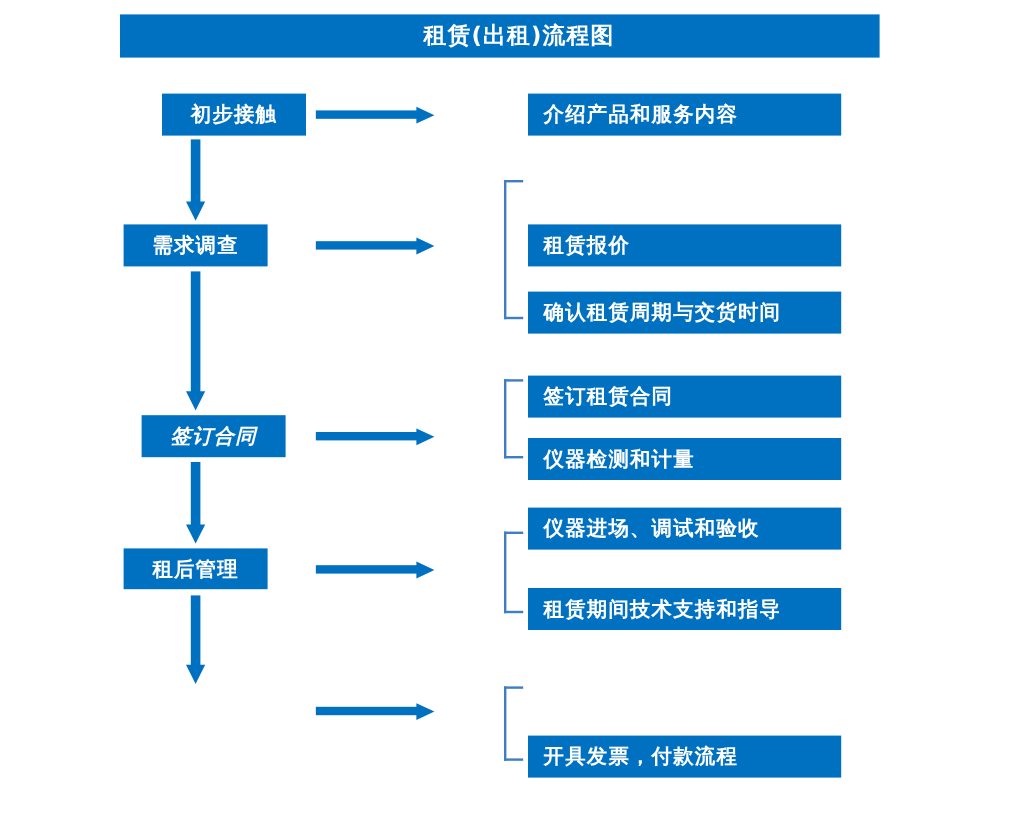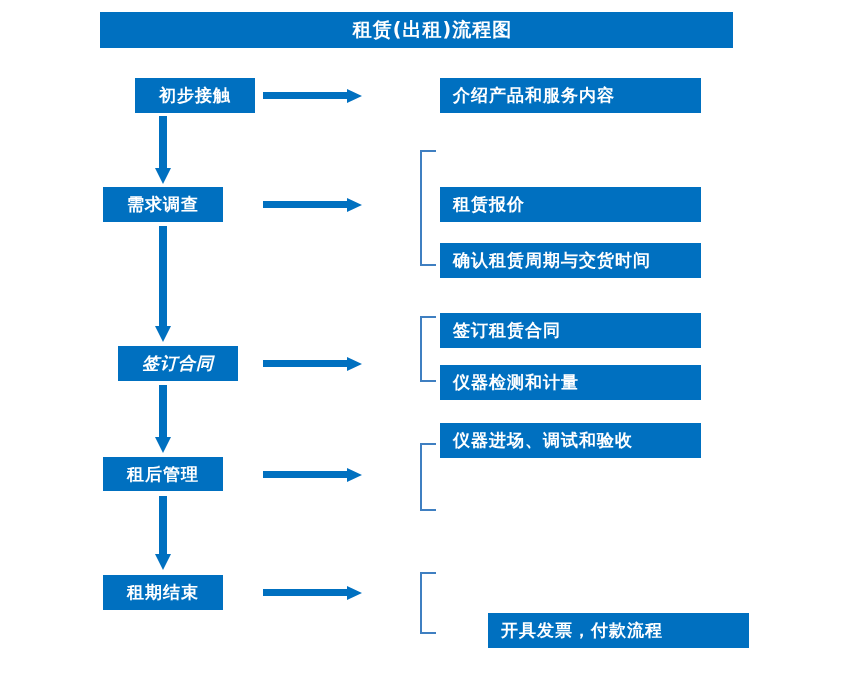--- a/index.html
+++ b/index.html
@@ -85,21 +85,20 @@
   <div class="title-bar">租赁(出租)流程图</div>
 
   <div class="stage-box" style="left:103px; top:78px; width:120px; height:35px;margin-left:32px;">初步接触</div>
 
   <div class="stage-box" style="left:103px; top:187px; width:120px; height:35px;">需求调查</div>
 
   <div class="stage-box" style="left:118px; top:346px; width:120px; height:35px;font-style:italic;">签订合同</div>
 
   <div class="stage-box" style="left:103px; top:457px; width:120px; height:34px;">租后管理</div>
 
-  <div class="stage-box" style="left:103px; top:575px; width:120px; height:35px;">租期结束</div>
 
   <div class="arrow-v" style="left:154px; top:116px; height:70px;">
     <svg width="18" height="70" viewBox="0 0 18 70">
       <rect x="5" y="0" width="8" height="54" fill="#0070c0"></rect>
       <polygon points="1,52 17,52 9,68" fill="#0070c0"></polygon>
     </svg>
   </div>
 
   <div class="arrow-v" style="left:154px; top:226px; height:118px;">
     <svg width="18" height="118" viewBox="0 0 18 118">
@@ -165,18 +164,19 @@
   <div class="detail-box" style="left:440px; top:243px; width:261px; height:35px;">确认租赁周期与交货时间</div>
 
   <div class="bracket" style="left:420px; top:316px; width:16px; height:66px;"></div>
 
   <div class="detail-box" style="left:440px; top:313px; width:261px; height:35px;">签订租赁合同</div>
   <div class="detail-box" style="left:440px; top:365px; width:261px; height:35px;">仪器检测和计量</div>
 
   <div class="bracket" style="left:420px; top:443px; width:16px; height:68px;"></div>
 
   <div class="detail-box" style="left:440px; top:423px; width:261px; height:35px;">仪器进场、调试和验收</div>
+  <div class="detail-box" style="left:440px; top:490px; width:261px; height:35px;">租赁期间技术支持和指导</div>
 
   <div class="bracket" style="left:420px; top:572px; width:16px; height:62px;"></div>
 
-  <div class="detail-box" style="left:440px; top:613px; width:261px; height:35px;margin-left:48px;">开具发票，付款流程</div>
+  <div class="detail-box" style="left:440px; top:613px; width:261px; height:35px;">开具发票，付款流程</div>
 
 </div>
 
 </body></html>

